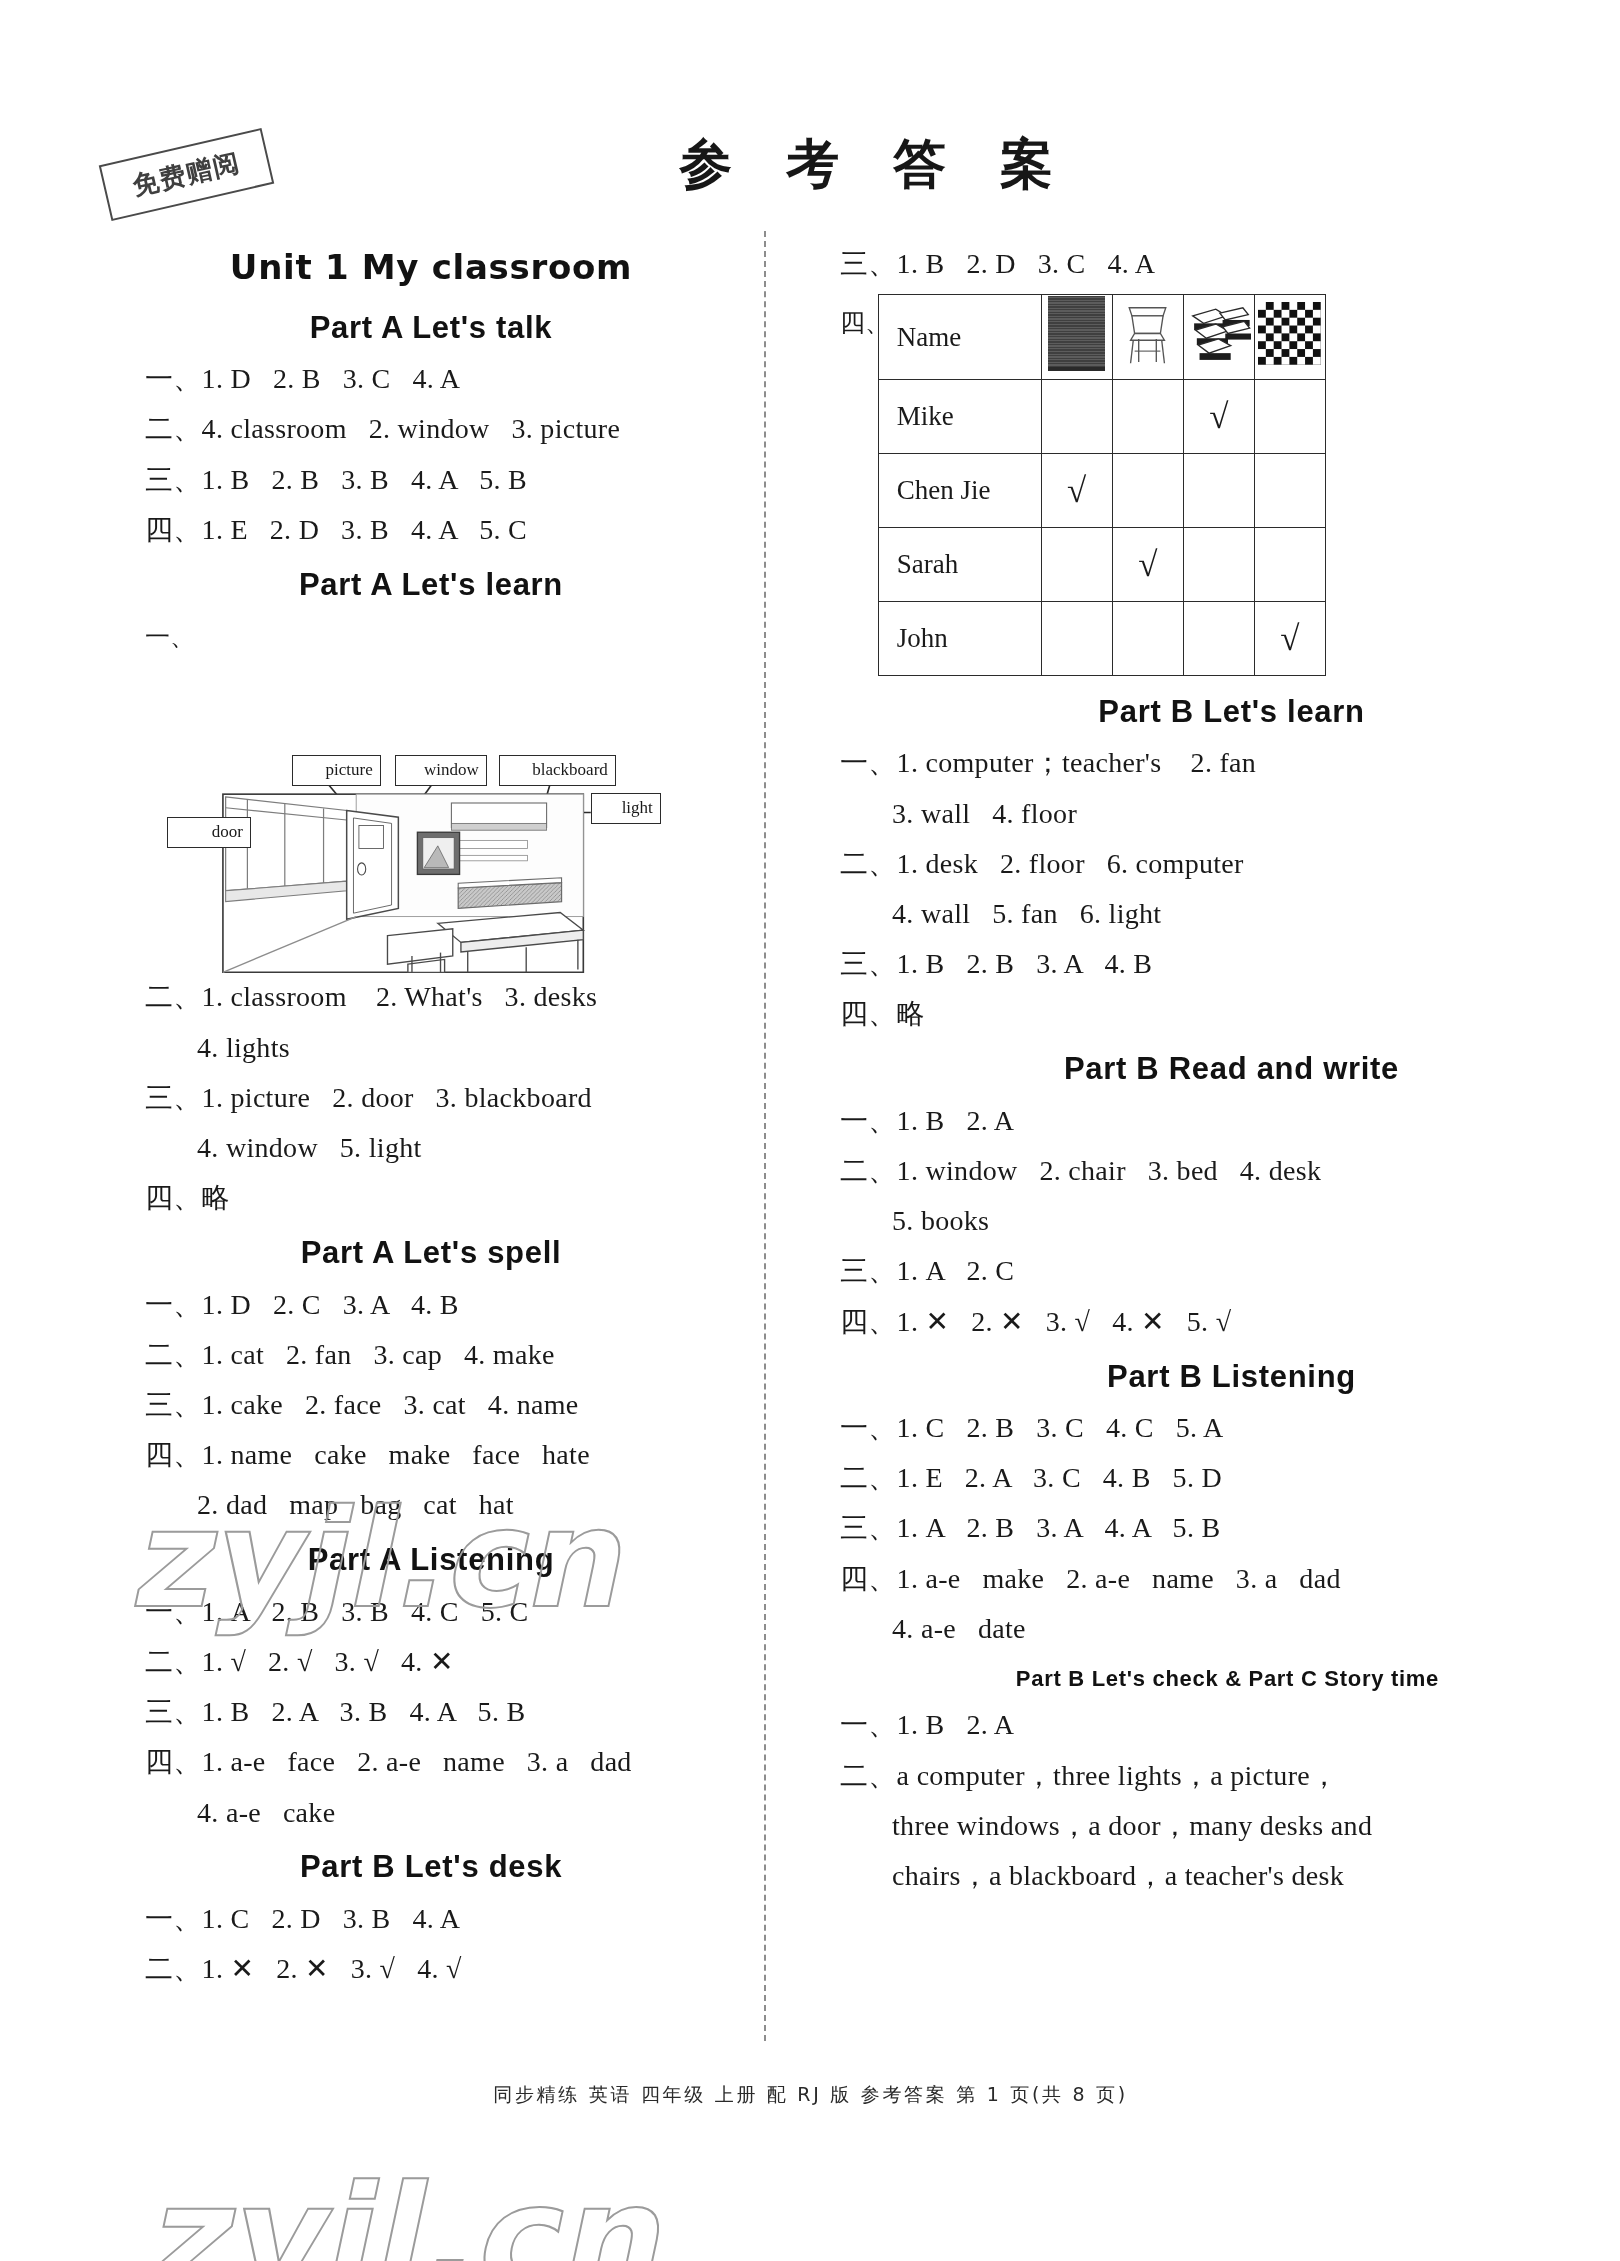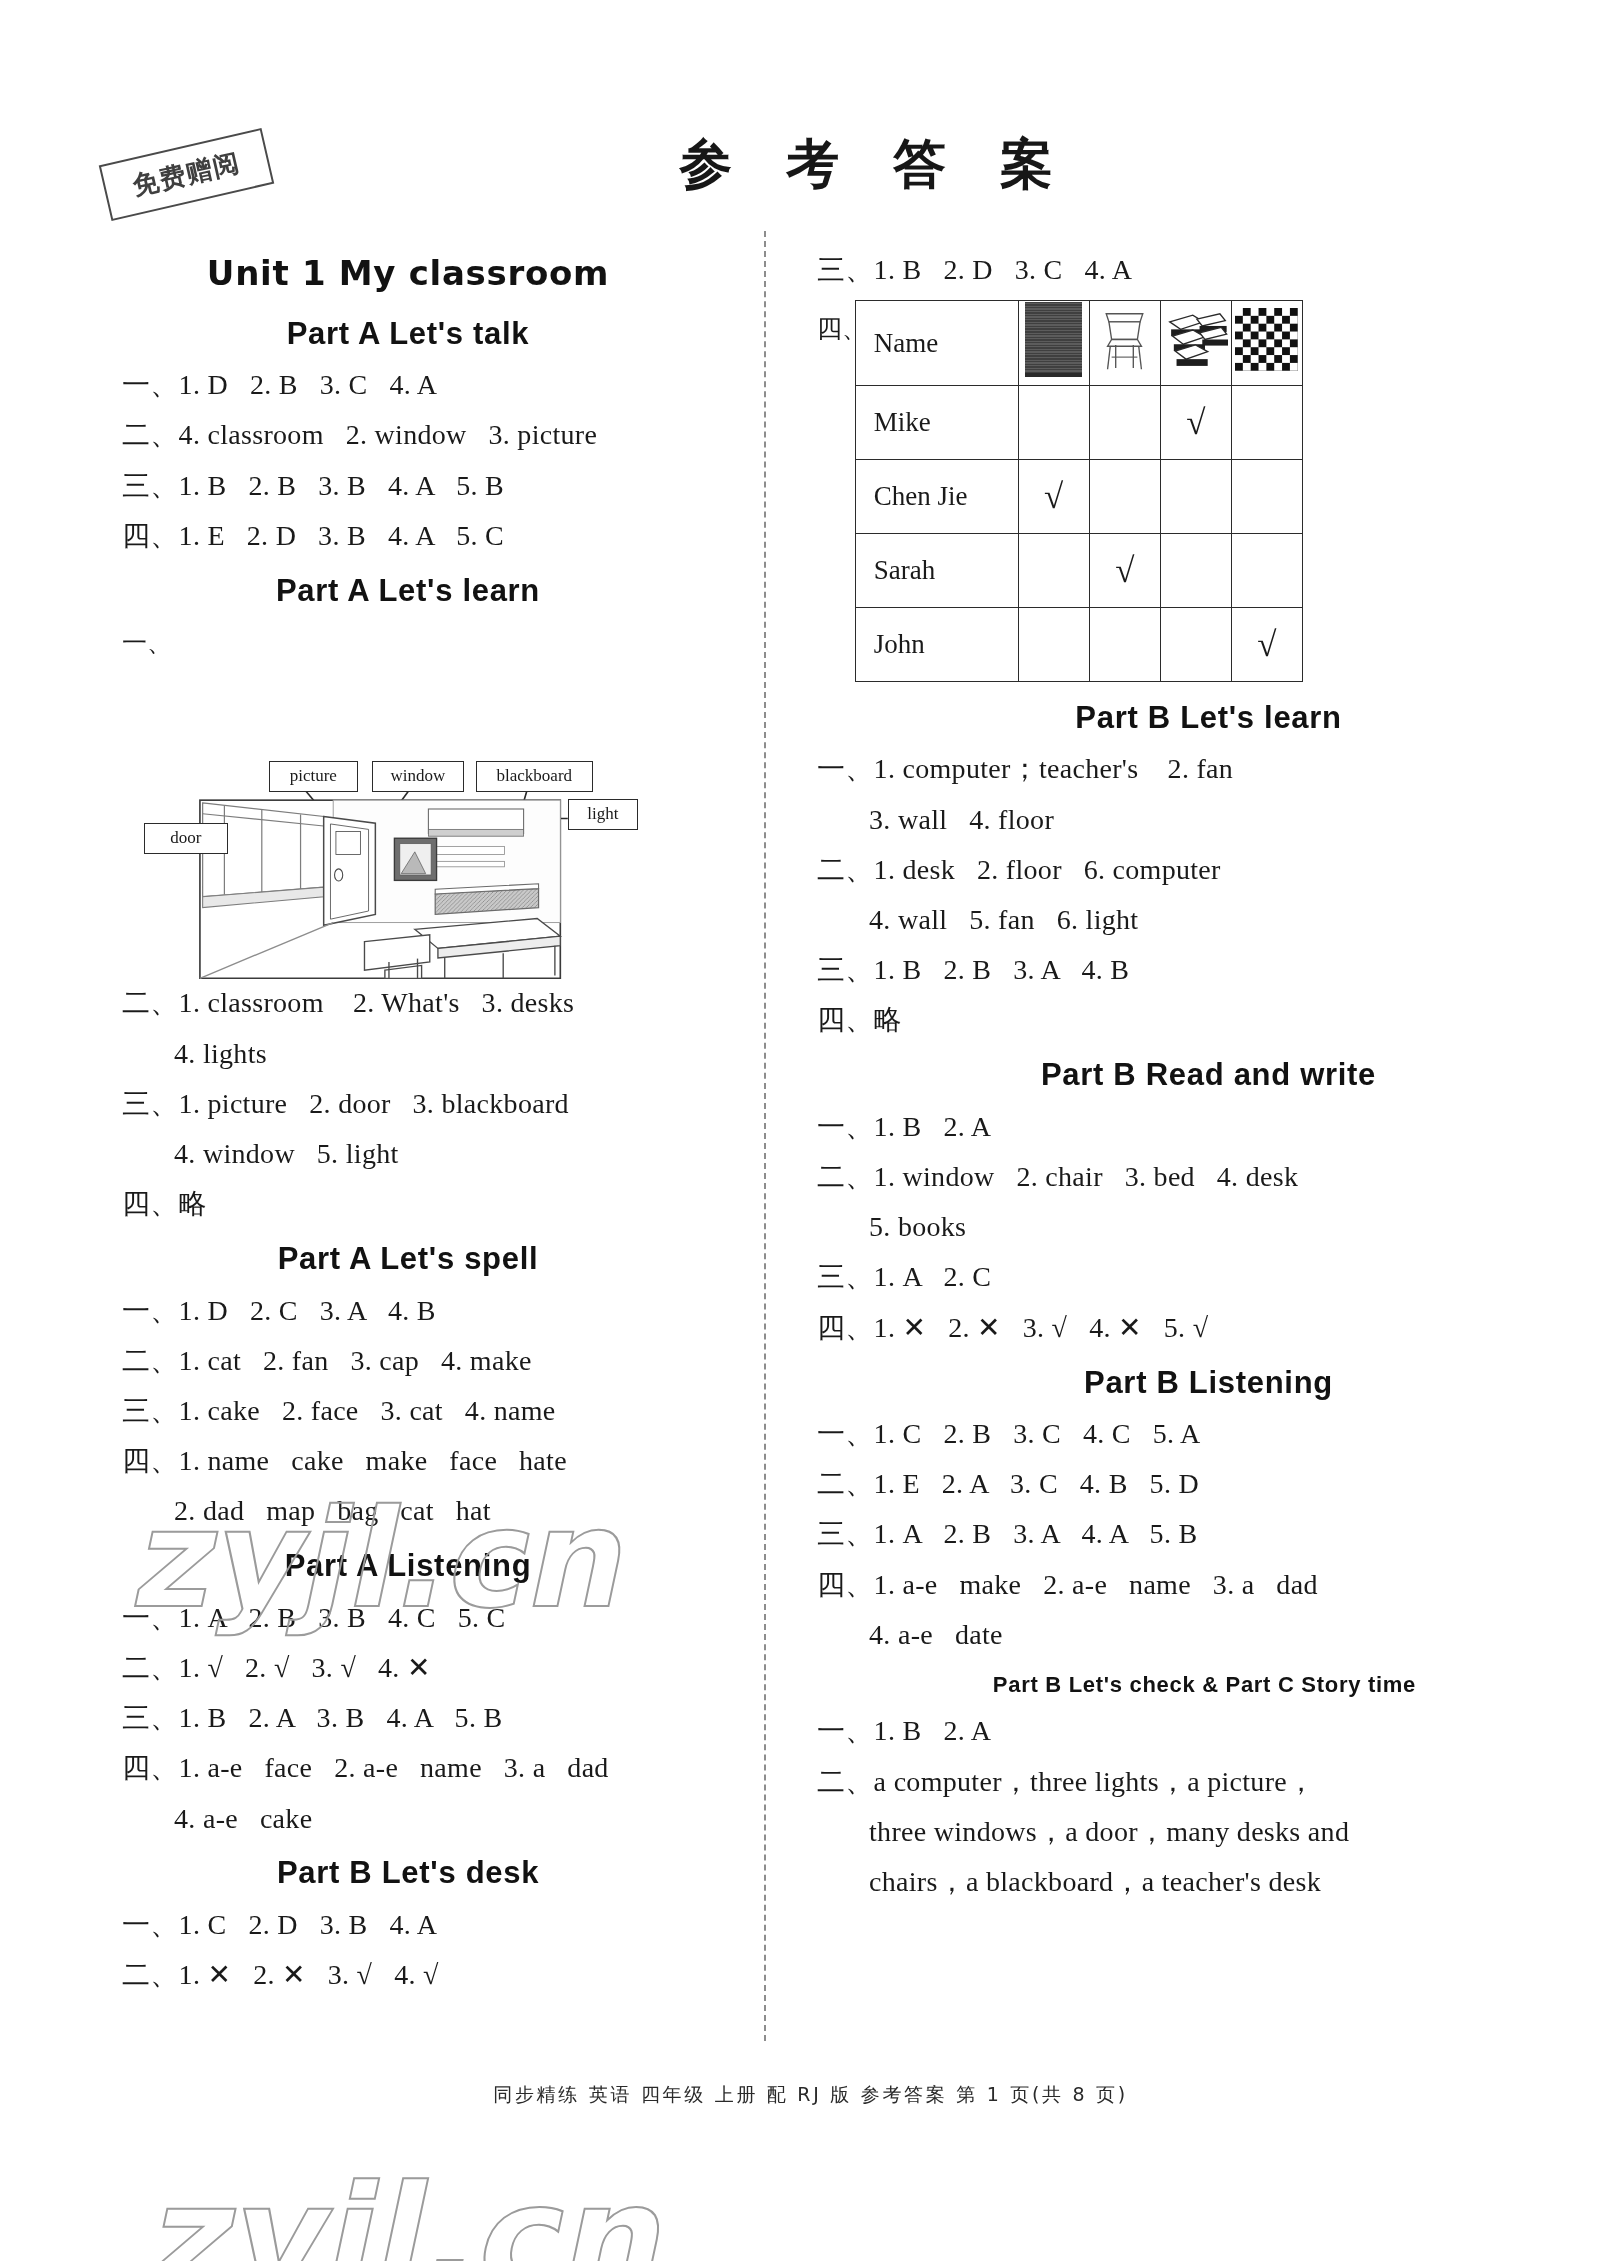--- a/index.html
+++ b/index.html
@@ -29,21 +29,21 @@
     text-align:center;
     font-family:"DejaVu Sans", sans-serif;
     font-weight:700;
     font-size:53px;
     letter-spacing:17.7px;
     color:#171717;
     padding-left:129px;
   }
 
   
-  .col{position:absolute;top:250px;}
+  .col{position:absolute;top:244px;margin-left:23px;}
   .col-left{left:122px;width:572px;}
   .col-right{left:817px;width:783px;}
 
   .divider{
     position:absolute;left:764px;top:231px;height:1810px;
     border-left:2px dashed #8d8d8d;
   }
 
   h2.section{
     text-align:center;
@@ -79,21 +79,21 @@
   .illus-wrap .cnmark{
      position:absolute;left:0;top:4.1px;
      font-family:"DejaVu Sans", sans-serif;font-size:25px;
   }
   .lbl{
     position:absolute;
     border:1.4px solid #2b2b2b;
     background:#fff;
     font-size:17px;
     padding:4.1px 6.8px 4.8px 6.8px;
-    text-align:center;
+    text-align:right;
     font-family:"Liberation Serif", serif;
     z-index:4;
   }
   svg.scene{position:absolute;left:0;top:0;}
 
   
   table.tick-table{
     border-collapse:collapse;
     width:448px;
     margin:6.8px 0 4.1px 38px;

